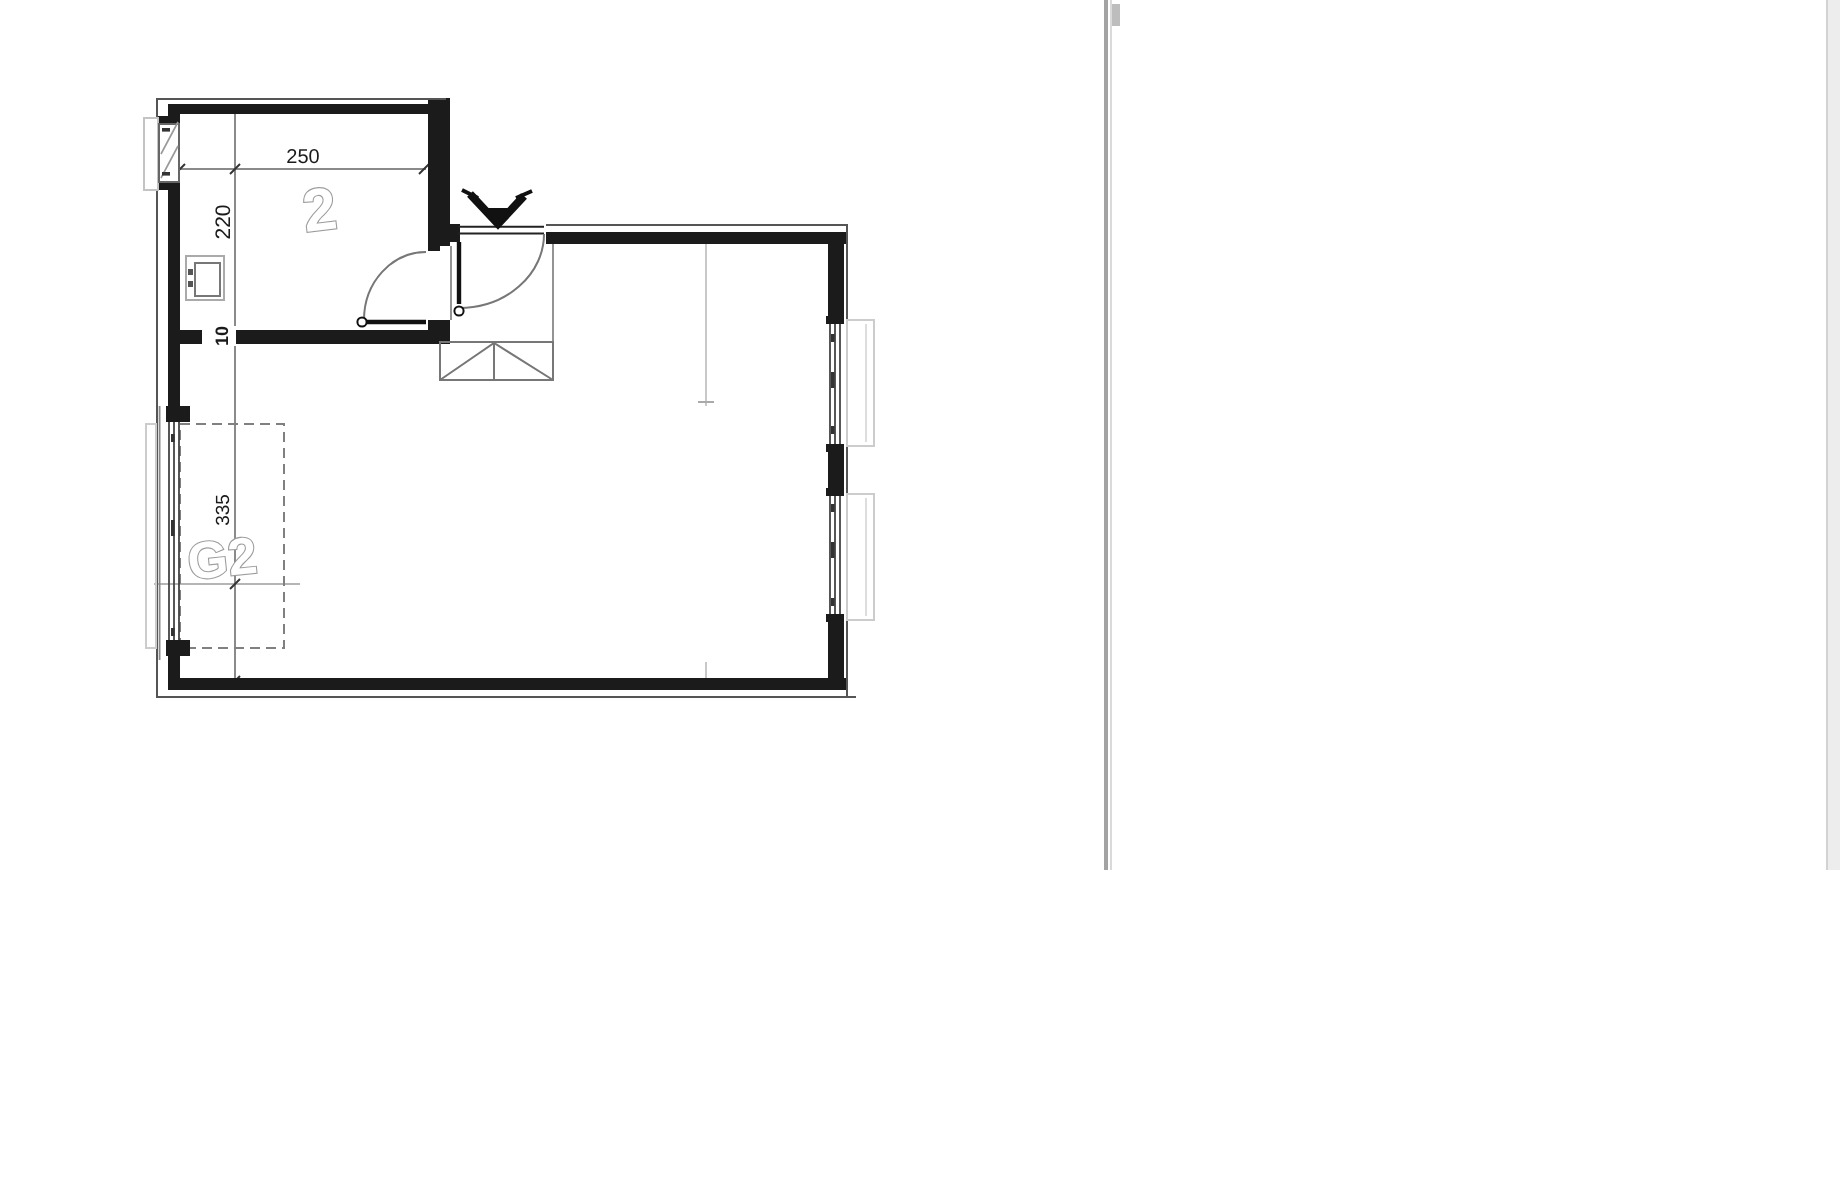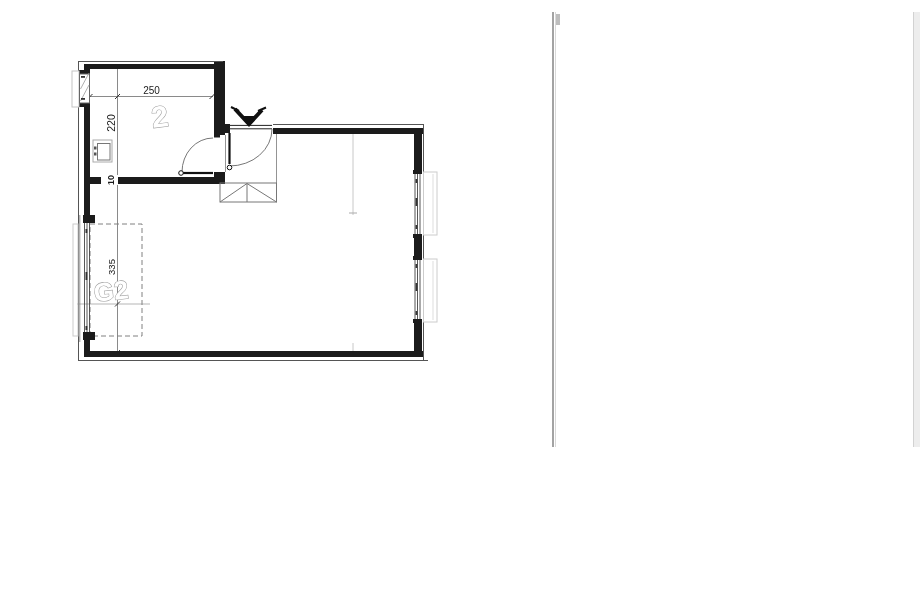--- a/index.html
+++ b/index.html
@@ -1,17 +1,17 @@
 <!DOCTYPE html>
 <html><head>
 <meta charset="utf-8">
 <style>
   html,body{margin:0;padding:0;background:#ffffff;}
   .screen{position:relative;width:920px;height:435px;background:#fff;overflow:hidden;
-          font-family:"Liberation Sans",sans-serif;margin-top:12px;}
+          font-family:"Liberation Sans",sans-serif;}
   .plan-svg{position:absolute;left:0;top:0;}
   .pane-divider{position:absolute;top:0;left:552px;width:2px;height:588px;background:#a3a3a3;}
   .pane-divider2{position:absolute;top:0;left:555px;width:1px;height:588px;background:#d9d9d9;}
   .divider-thumb{position:absolute;top:2px;left:556px;width:4px;height:11px;background:#bdbdbd;}
   .right-track{position:absolute;top:0;left:913px;width:7px;height:588px;background:#ededed;
                border-left:1px solid #d2d2d2;}
   .bottom-border{position:absolute;top:588px;left:0;width:920px;height:1px;background:#e4e4e4;}
   .logo-box{position:absolute;left:738px;top:428px;width:178px;height:166px;}
   .dim-text{font-family:"Liberation Sans",sans-serif;fill:#1a1a1a;}
   .area-label{font-family:"Liberation Sans",sans-serif;font-weight:bold;fill:#ffffff;

